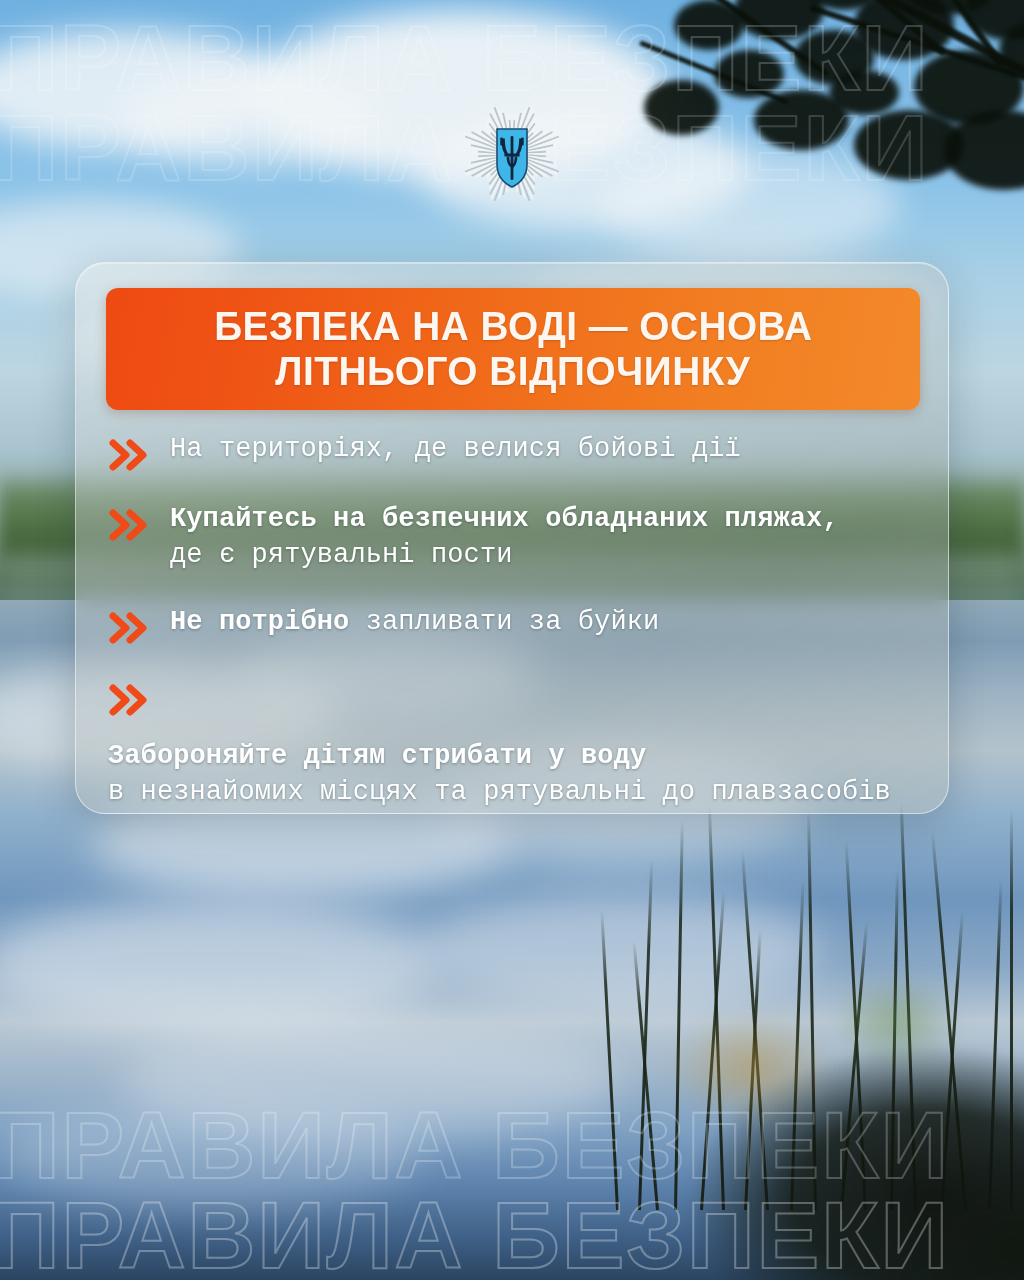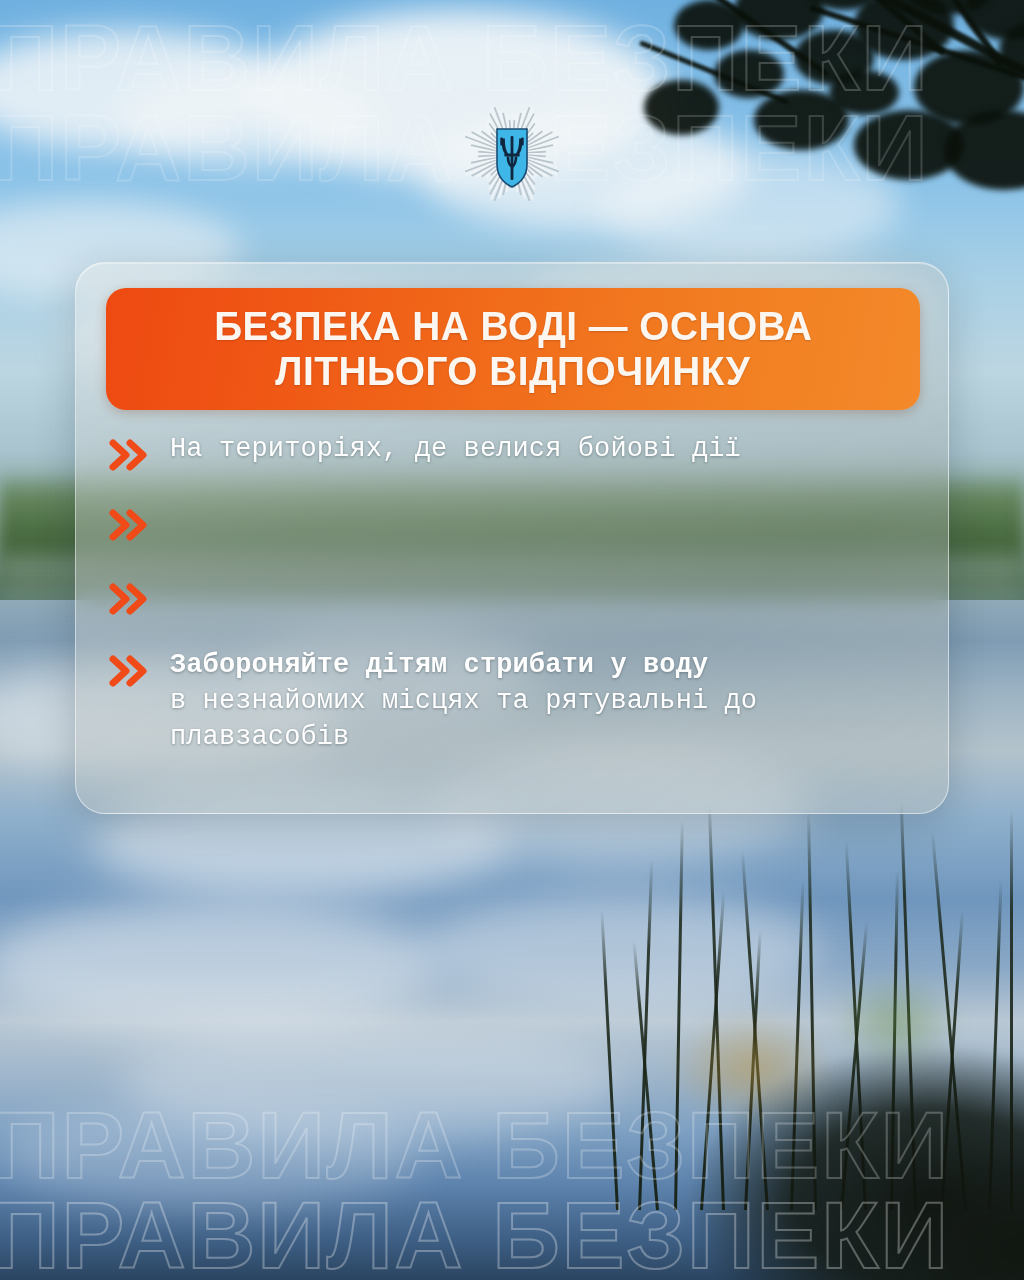--- a/index.html
+++ b/index.html
@@ -183,21 +183,21 @@
     border:1.5px solid rgba(255,255,255,.52);
     box-shadow:0 10px 40px rgba(20,36,52,.22), inset 0 1px 0 rgba(255,255,255,.35);
     overflow:hidden;
   }
 
   
   .banner{
     position:absolute;
     left:30px; top:25px;
     width:814px; height:122px;
-    border-radius:20px;
+    border-radius:12px;
     background:linear-gradient(100deg,
       #ee4a12 0%,
       #ef5314 16%,
       #f06418 38%,
       #f1731d 58%,
       #f28023 78%,
       #f3892a 100%);
     display:flex; flex-direction:column;
     align-items:center; justify-content:center;
     box-shadow:0 3px 12px rgba(120,40,10,.25);
@@ -220,21 +220,21 @@
     position:absolute;
     left:32px; top:168px;
     width:810px;
   }
   .bullet{
     display:flex;
     align-items:flex-start;
     gap:18px;
     margin-bottom:22px;
   }
-  .bullet:last-child{ margin-bottom:0; }
+  .bullet:last-child{ margin-bottom:0;flex-direction:column; }
 
   .chev{
     flex:0 0 auto;
     width:44px; height:40px;
     margin-top:4px;
   }
 
   .btext{
     color:#ffffff;
     font-family:Liberation Mono, monospace;
@@ -462,27 +462,35 @@
         <div class="btext">
           <span>На територіях, де велися бойові дії</span><br>
         </div>
       </div>
 
       <div class="bullet b2">
         <svg class="chev" viewBox="0 0 44 40">
           <path d="M5 8 L18 20 L5 32" fill="none" stroke="#EF4A18" stroke-width="7" stroke-linecap="round" stroke-linejoin="round"></path>
           <path d="M22 8 L35 20 L22 32" fill="none" stroke="#EF4A18" stroke-width="7" stroke-linecap="round" stroke-linejoin="round"></path>
         </svg>
+        <div class="btext">
+          <b>Купайтесь на безпечних обладнаних пляжах,</b><br>
+          <span>де є рятувальні пости</span>
+        </div>
       </div>
 
       <div class="bullet b3">
         <svg class="chev" viewBox="0 0 44 40">
           <path d="M5 8 L18 20 L5 32" fill="none" stroke="#EF4A18" stroke-width="7" stroke-linecap="round" stroke-linejoin="round"></path>
           <path d="M22 8 L35 20 L22 32" fill="none" stroke="#EF4A18" stroke-width="7" stroke-linecap="round" stroke-linejoin="round"></path>
         </svg>
+        <div class="btext">
+          <b>Не потрібно</b>
+          <span>запливати за буйки</span>
+        </div>
       </div>
 
       <div class="bullet">
         <svg class="chev" viewBox="0 0 44 40">
           <path d="M5 8 L18 20 L5 32" fill="none" stroke="#EF4A18" stroke-width="7" stroke-linecap="round" stroke-linejoin="round"></path>
           <path d="M22 8 L35 20 L22 32" fill="none" stroke="#EF4A18" stroke-width="7" stroke-linecap="round" stroke-linejoin="round"></path>
         </svg>
         <div class="btext">
           <b>Забороняйте дітям стрибати у воду</b><br>
           <span>в незнайомих місцях та рятувальні до плавзасобів</span>

